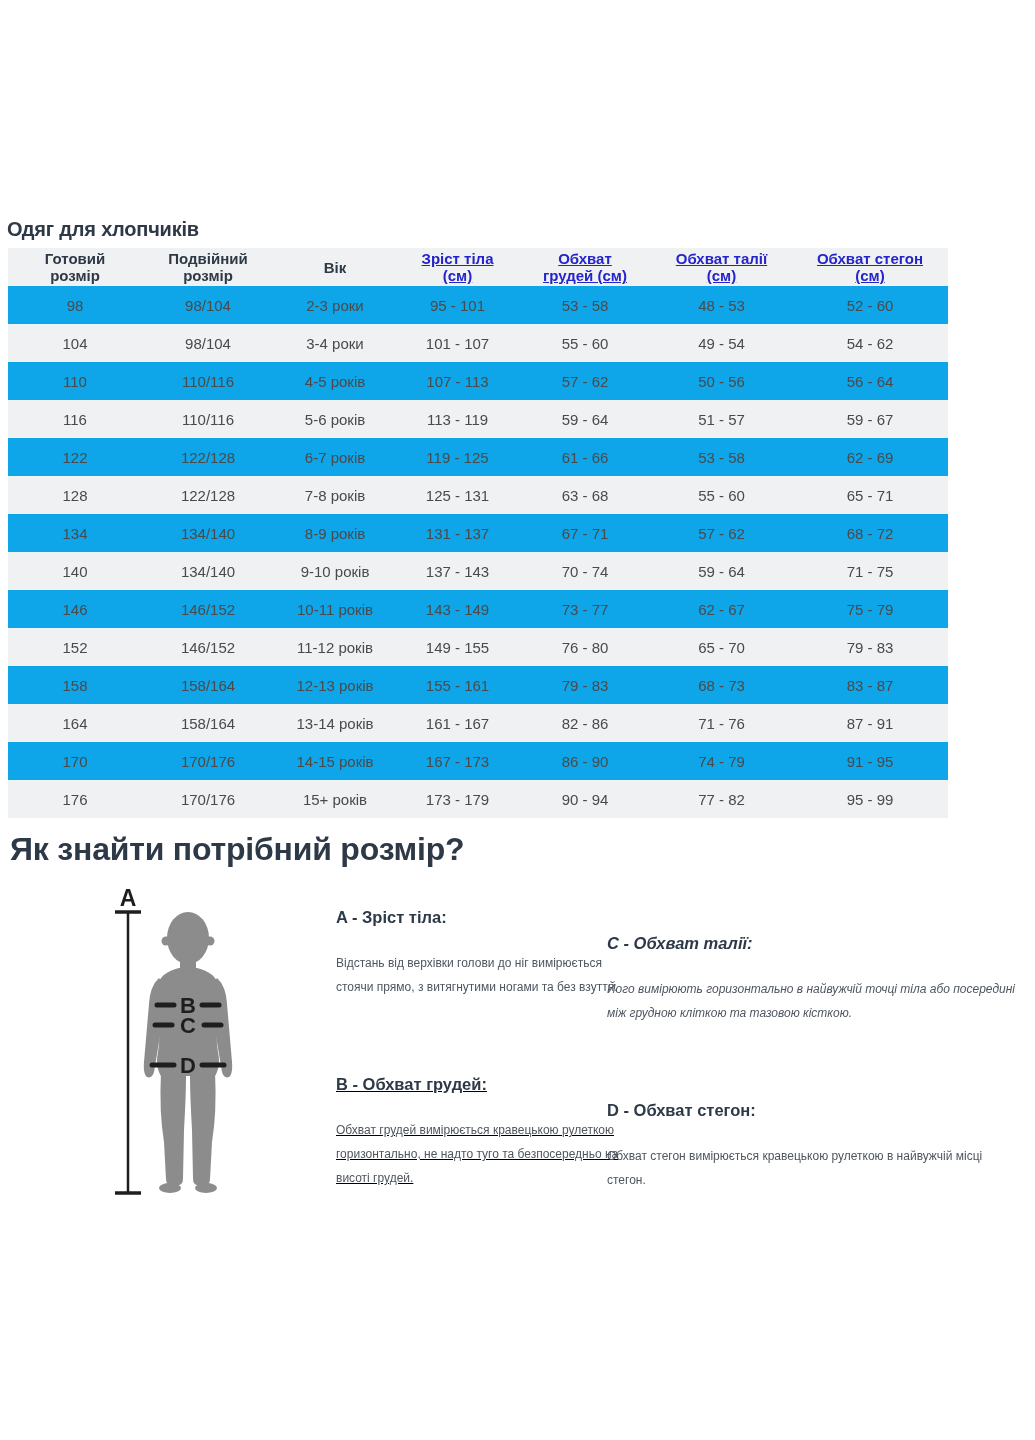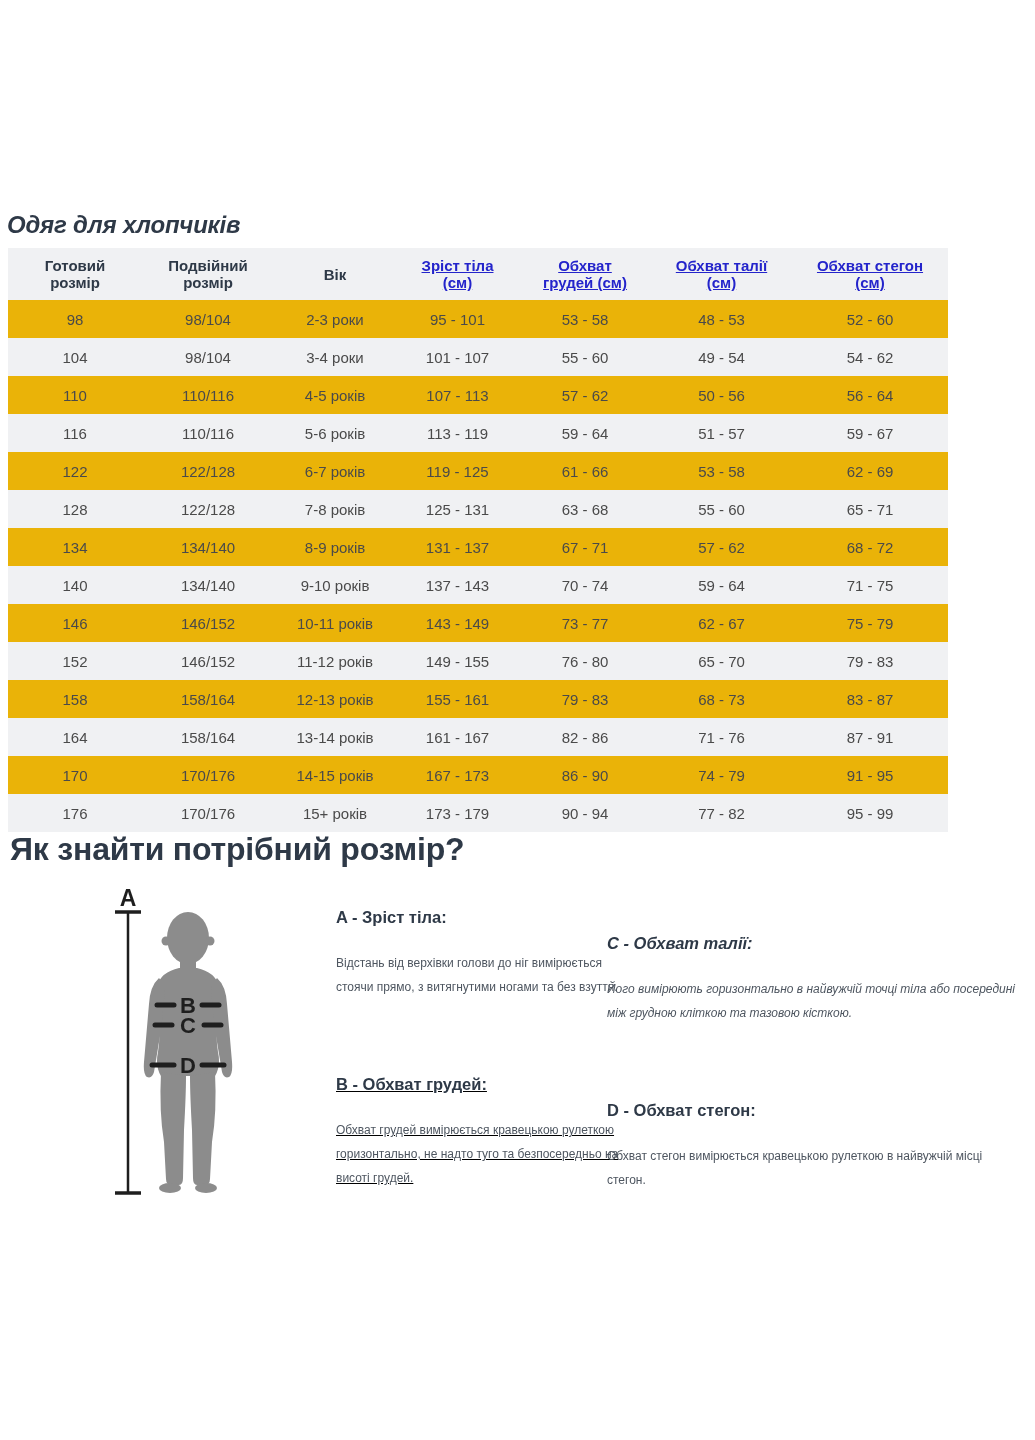--- a/index.html
+++ b/index.html
@@ -14,54 +14,53 @@
   * { box-sizing: border-box; }
   html, body { margin: 0; padding: 0; }
   body {
     width: 1035px; height: 1440px;
     background: #ffffff;
     font-family: "Liberation Sans", sans-serif;
     position: relative;
     overflow: hidden;
   }
   .page-title {
-    position: absolute; left: 7px; top: 211px;
-    font-size: 24px; font-weight: bold;
+    position: absolute; left: 7px; top: 218px;
+    font-size: 20px; font-weight: bold;
     color: var(--heading);
     letter-spacing: -0.2px;
-    font-style: italic;
   }
   .section-title {
     position: absolute; left: 10px; top: 831px;
     font-size: 32px; font-weight: bold;
     color: var(--heading);
     letter-spacing: -0.2px;
   }
   table.size-table {
     position: absolute; left: 8px; top: 248px;
     width: 940px;
     border-collapse: collapse;
     table-layout: fixed;
   }
   table.size-table thead tr { background: var(--row-stripe); }
   table.size-table th {
-    height: 52px;
+    height: 38px;
     font-size: 15px; font-weight: bold;
     color: var(--heading);
     text-align: center; vertical-align: middle;
     padding: 0 15px;
   }
   table.size-table th a {
     color: var(--link);
     text-decoration: underline;
     font-weight: bold;
     cursor: pointer;
     text-align: right;
   }
-  table.size-table tbody tr { height: 38px; background: #eab308; }
+  table.size-table tbody tr { height: 38px; background: #0ea5e9; }
   table.size-table tbody tr:nth-child(even) { background: var(--row-stripe); }
   table.size-table td {
     font-size: 15px;
     color: var(--cell-text);
     text-align: center; vertical-align: middle;
     padding: 0 2px;
   }
   .figure-wrap {
     position: absolute; left: 95px; top: 880px;
     width: 190px; height: 330px;

